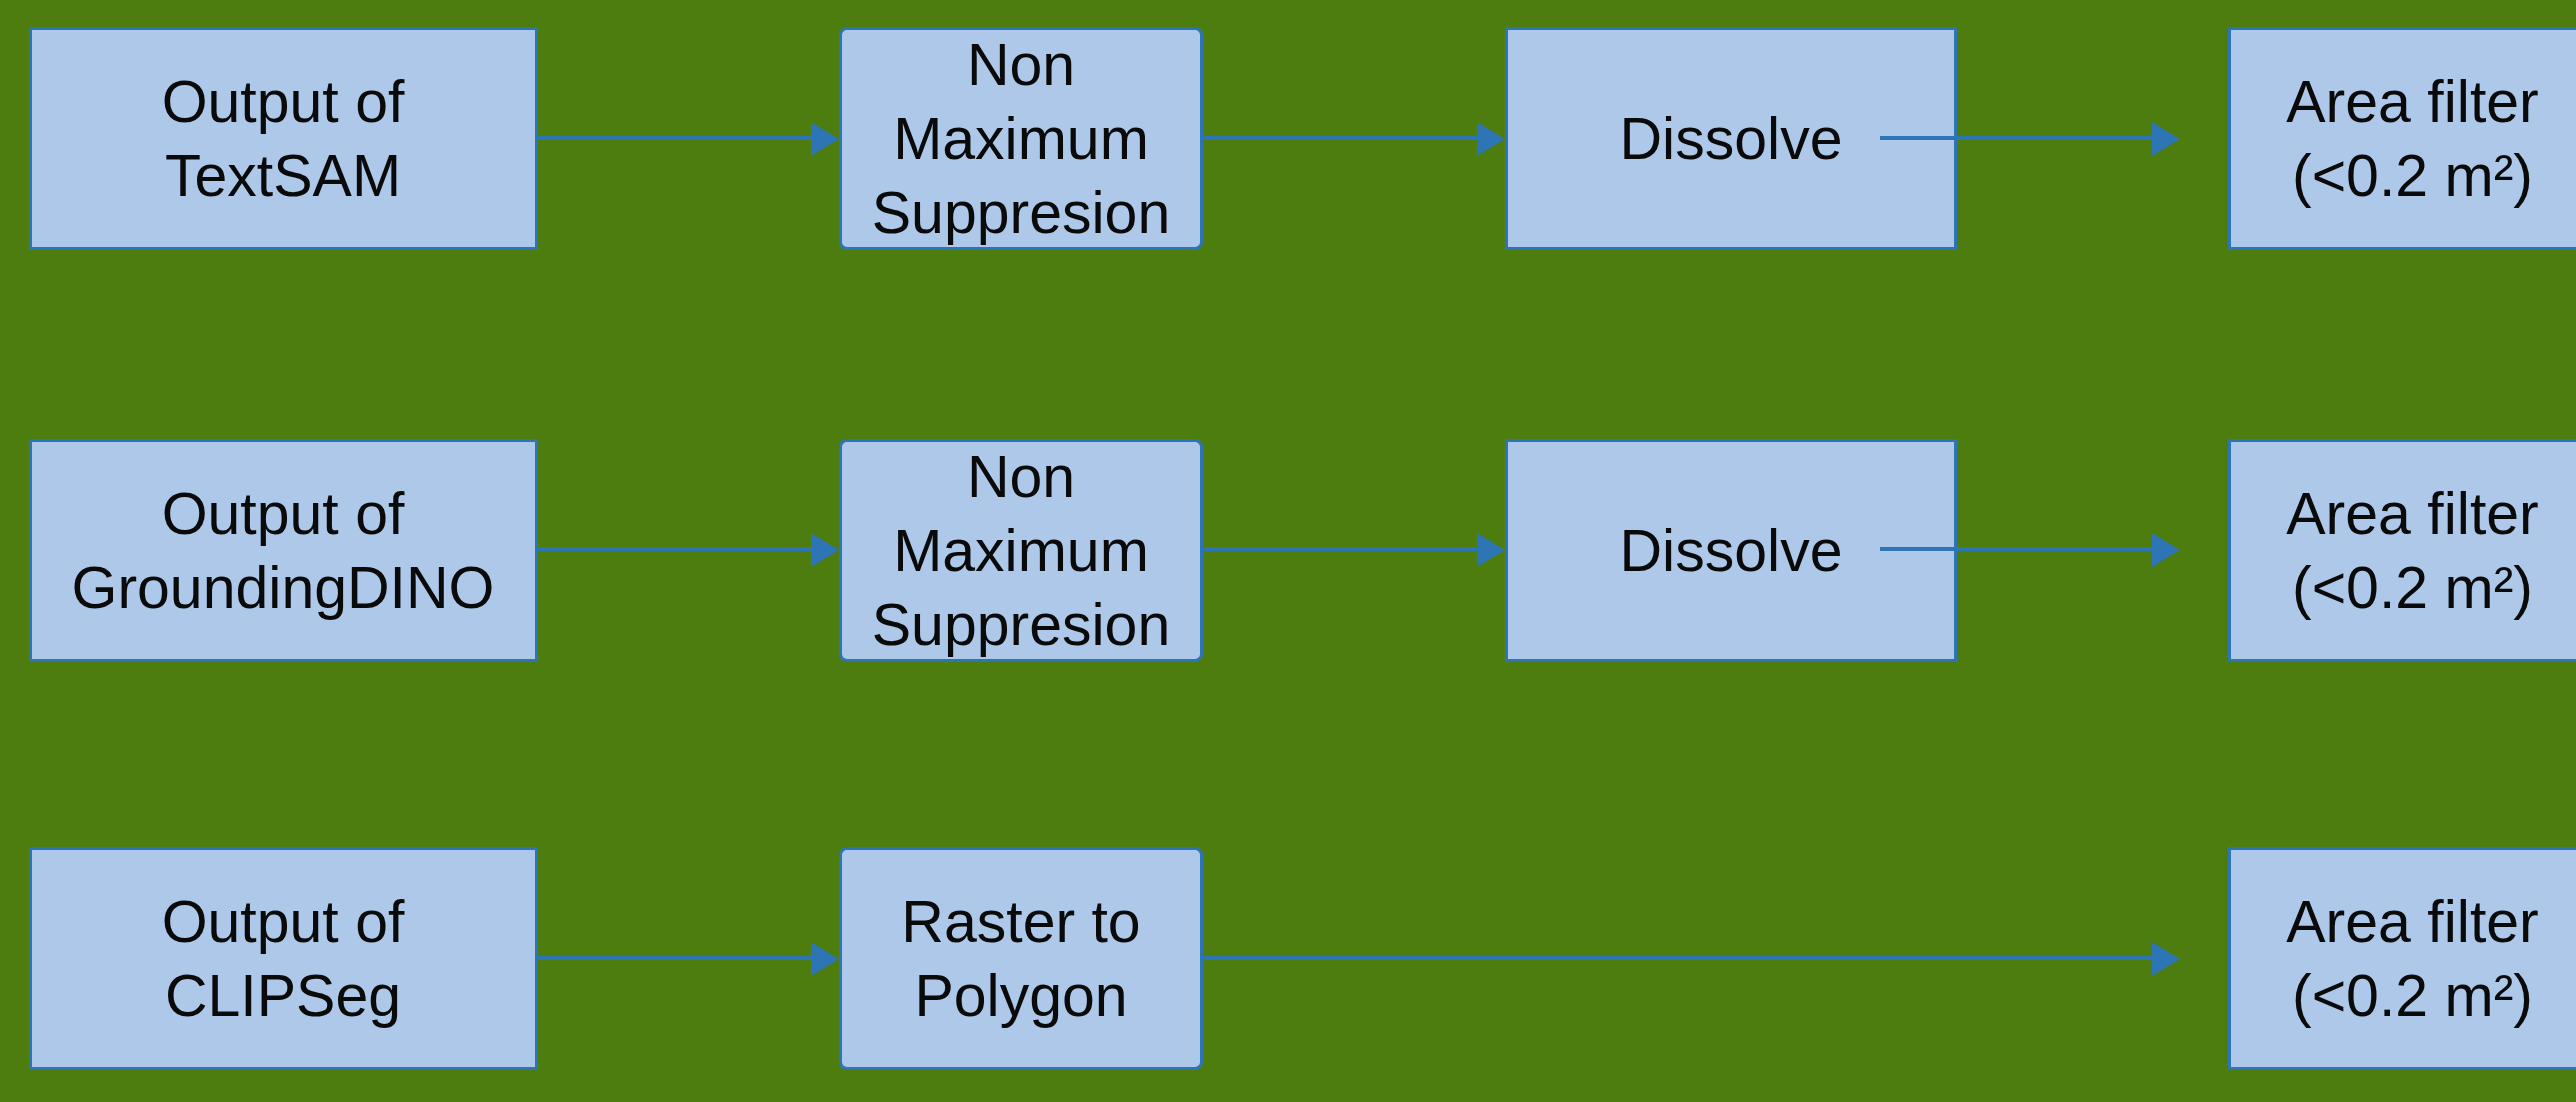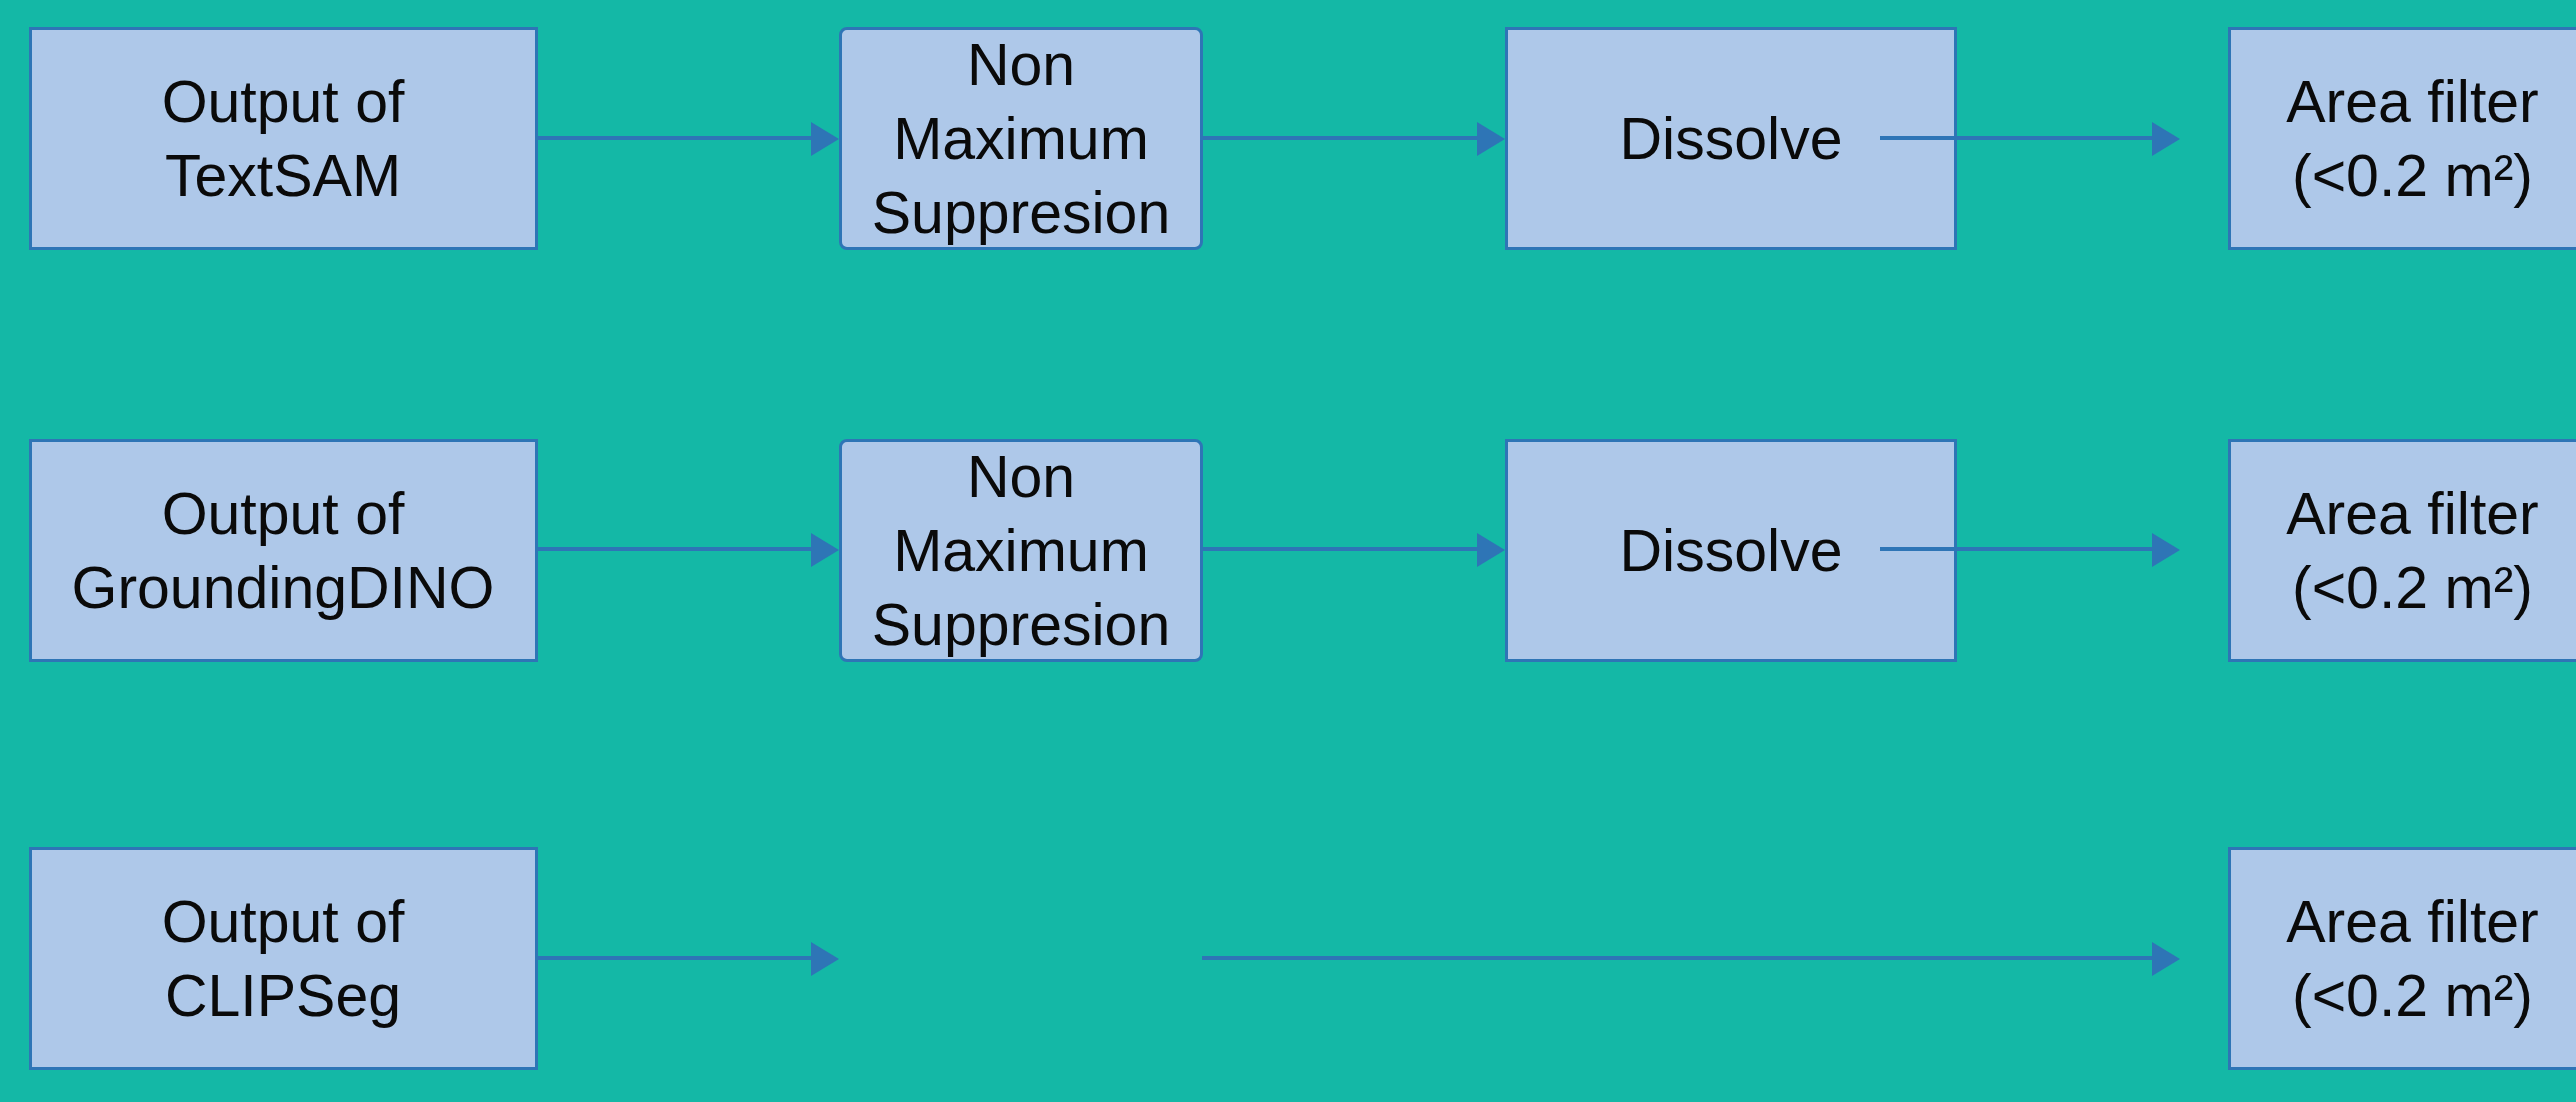--- a/index.html
+++ b/index.html
@@ -1,20 +1,20 @@
 <!DOCTYPE html>
 <html style="font-size:13.4px"><head>
 <meta charset="utf-8">
 <style>
   html, body { margin: 0; padding: 0; background: #ffffff; }
   #canvas {
     position: relative;
     width: 2576px;
     height: 1103px;
-    background: #14b8a6;
+    background: #4d7c0f;
     overflow: hidden;
     font-family: "Liberation Sans", sans-serif;
   }
 
   
   .node {
     position: absolute;
     height: 223px;
     box-sizing: border-box;
     background: #AEC8E9;
@@ -104,20 +104,22 @@
     <span class="shaft"></span>
     <span class="head"></span>
   </div>
   <div class="arrow ay2 ax3">
     <span class="shaft"></span>
     <span class="head"></span>
   </div>
 
   <div class="node r3 c1">Output of
 CLIPSeg</div>
+  <div class="node r3 c2">Raster to
+Polygon</div>
   <div class="node r3 c4">Area filter
 (&lt;0.2 m²)</div>
 
   <div class="arrow ay3 ax1">
     <span class="shaft"></span>
     <span class="head"></span>
   </div>
   <div class="arrow ay3 axlong">
     <span class="shaft"></span>
     <span class="head"></span>

